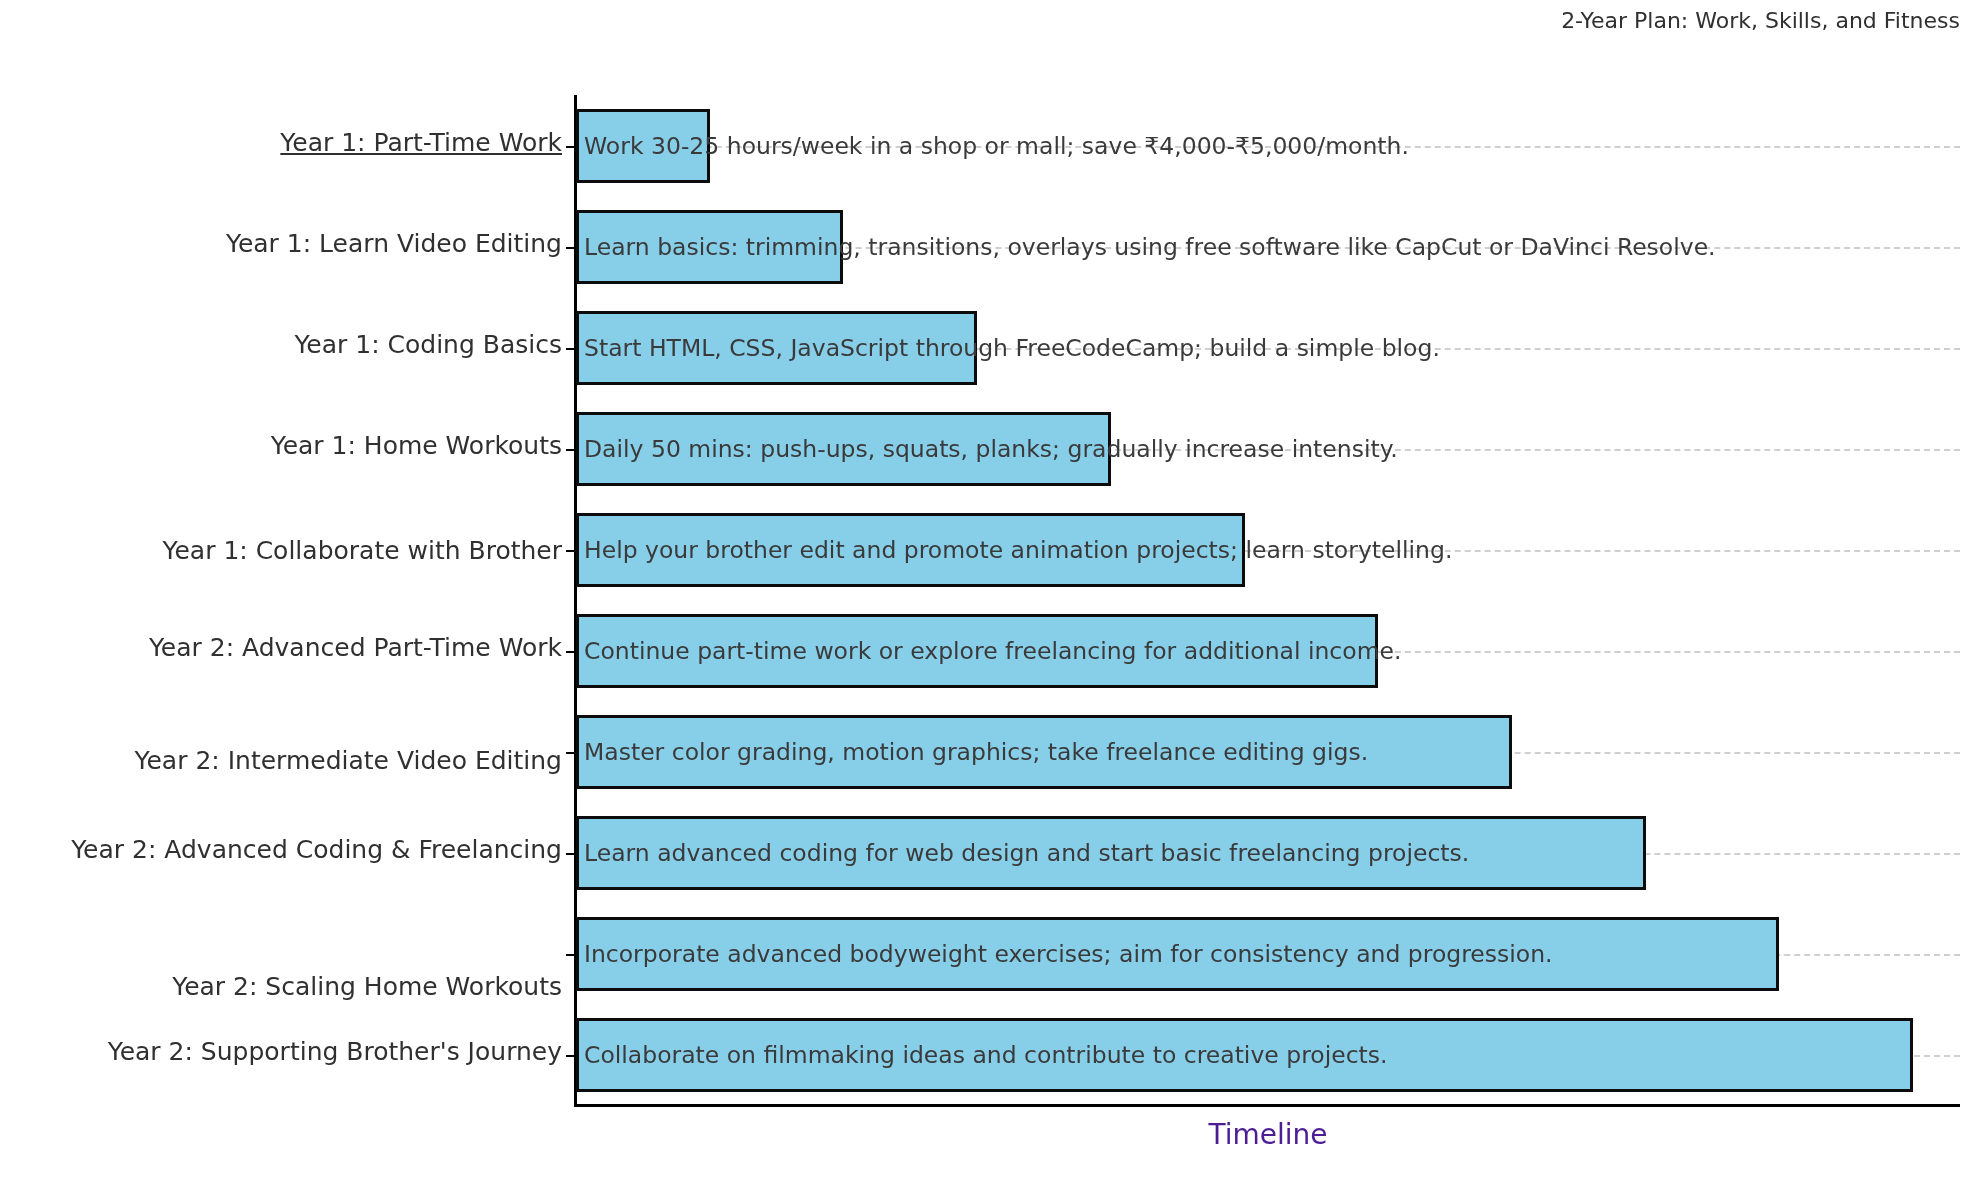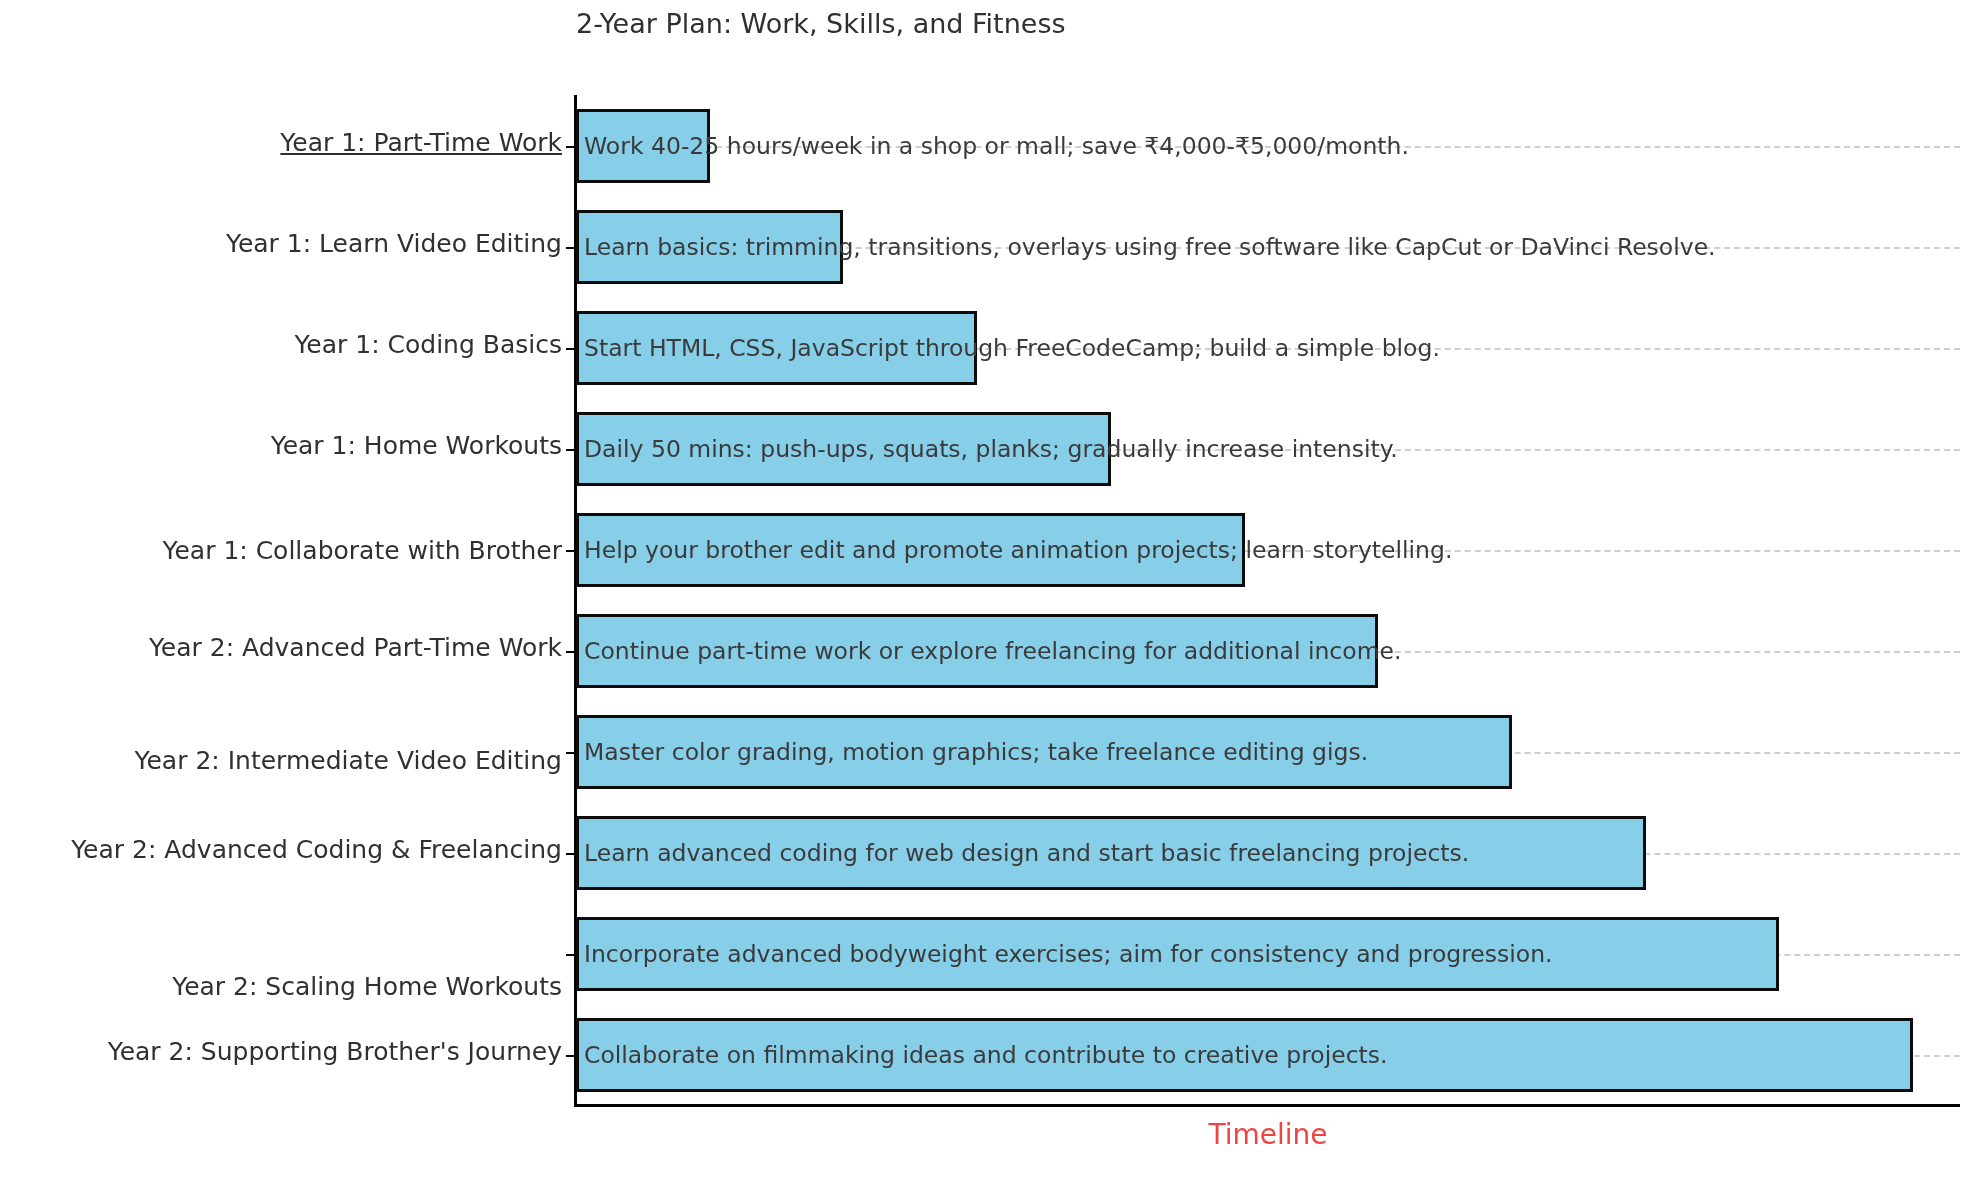--- a/index.html
+++ b/index.html
@@ -21,22 +21,22 @@
     height: 1180px;
     background: #ffffff;
   }
 
   
   #chart-title {
     position: absolute;
     left: 576px;
     top: 8px;
     width: 1384px;
-    text-align: left;
-    font-size: 27px;
+    text-align: right;
+    font-size: 22px;
     color: #303030;
     letter-spacing: 0px;
     white-space: nowrap;
   }
 
   
   #plot-area {
     position: absolute;
     left: 576px;
     top: 95px;
@@ -125,21 +125,21 @@
   }
 
   
   #xlabel {
     position: absolute;
     left: 576px;
     top: 1118px;
     width: 1384px;
     text-align: center;
     font-size: 28px;
-    color: #ef4444;
+    color: #4c1d95;
     white-space: nowrap;
   }
 </style>
 </head>
 <body>
 
 <div id="figure">
 
   <div id="chart-title">2-Year Plan: Work, Skills, and Fitness</div>
 
@@ -154,21 +154,21 @@
         <div class="gridline" style="top: 454.5px;"></div>
         <div class="gridline" style="top: 555.5px;"></div>
         <div class="gridline" style="top: 656.5px;"></div>
         <div class="gridline" style="top: 757.5px;"></div>
         <div class="gridline" style="top: 858.5px;"></div>
         <div class="gridline" style="top: 959.5px;"></div>
       </div>
     <div id="bars">
         <div class="bar-row" style="top: 13.5px; width: 1384px;">
           <div class="bar-rect" style="width: 133.72px;"></div>
-          <div class="bar-annotation">Work 40-25 hours/week in a shop or mall; save ₹4,000-₹5,000/month.</div>
+          <div class="bar-annotation">Work 30-25 hours/week in a shop or mall; save ₹4,000-₹5,000/month.</div>
         </div>
         <div class="bar-row" style="top: 114.5px; width: 1384px;">
           <div class="bar-rect" style="width: 267.44px;"></div>
           <div class="bar-annotation">Learn basics: trimming, transitions, overlays using free software like CapCut or DaVinci Resolve.</div>
         </div>
         <div class="bar-row" style="top: 215.5px; width: 1384px;">
           <div class="bar-rect" style="width: 401.159px;"></div>
           <div class="bar-annotation">Start HTML, CSS, JavaScript through FreeCodeCamp; build a simple blog.</div>
         </div>
         <div class="bar-row" style="top: 316.5px; width: 1384px;">

